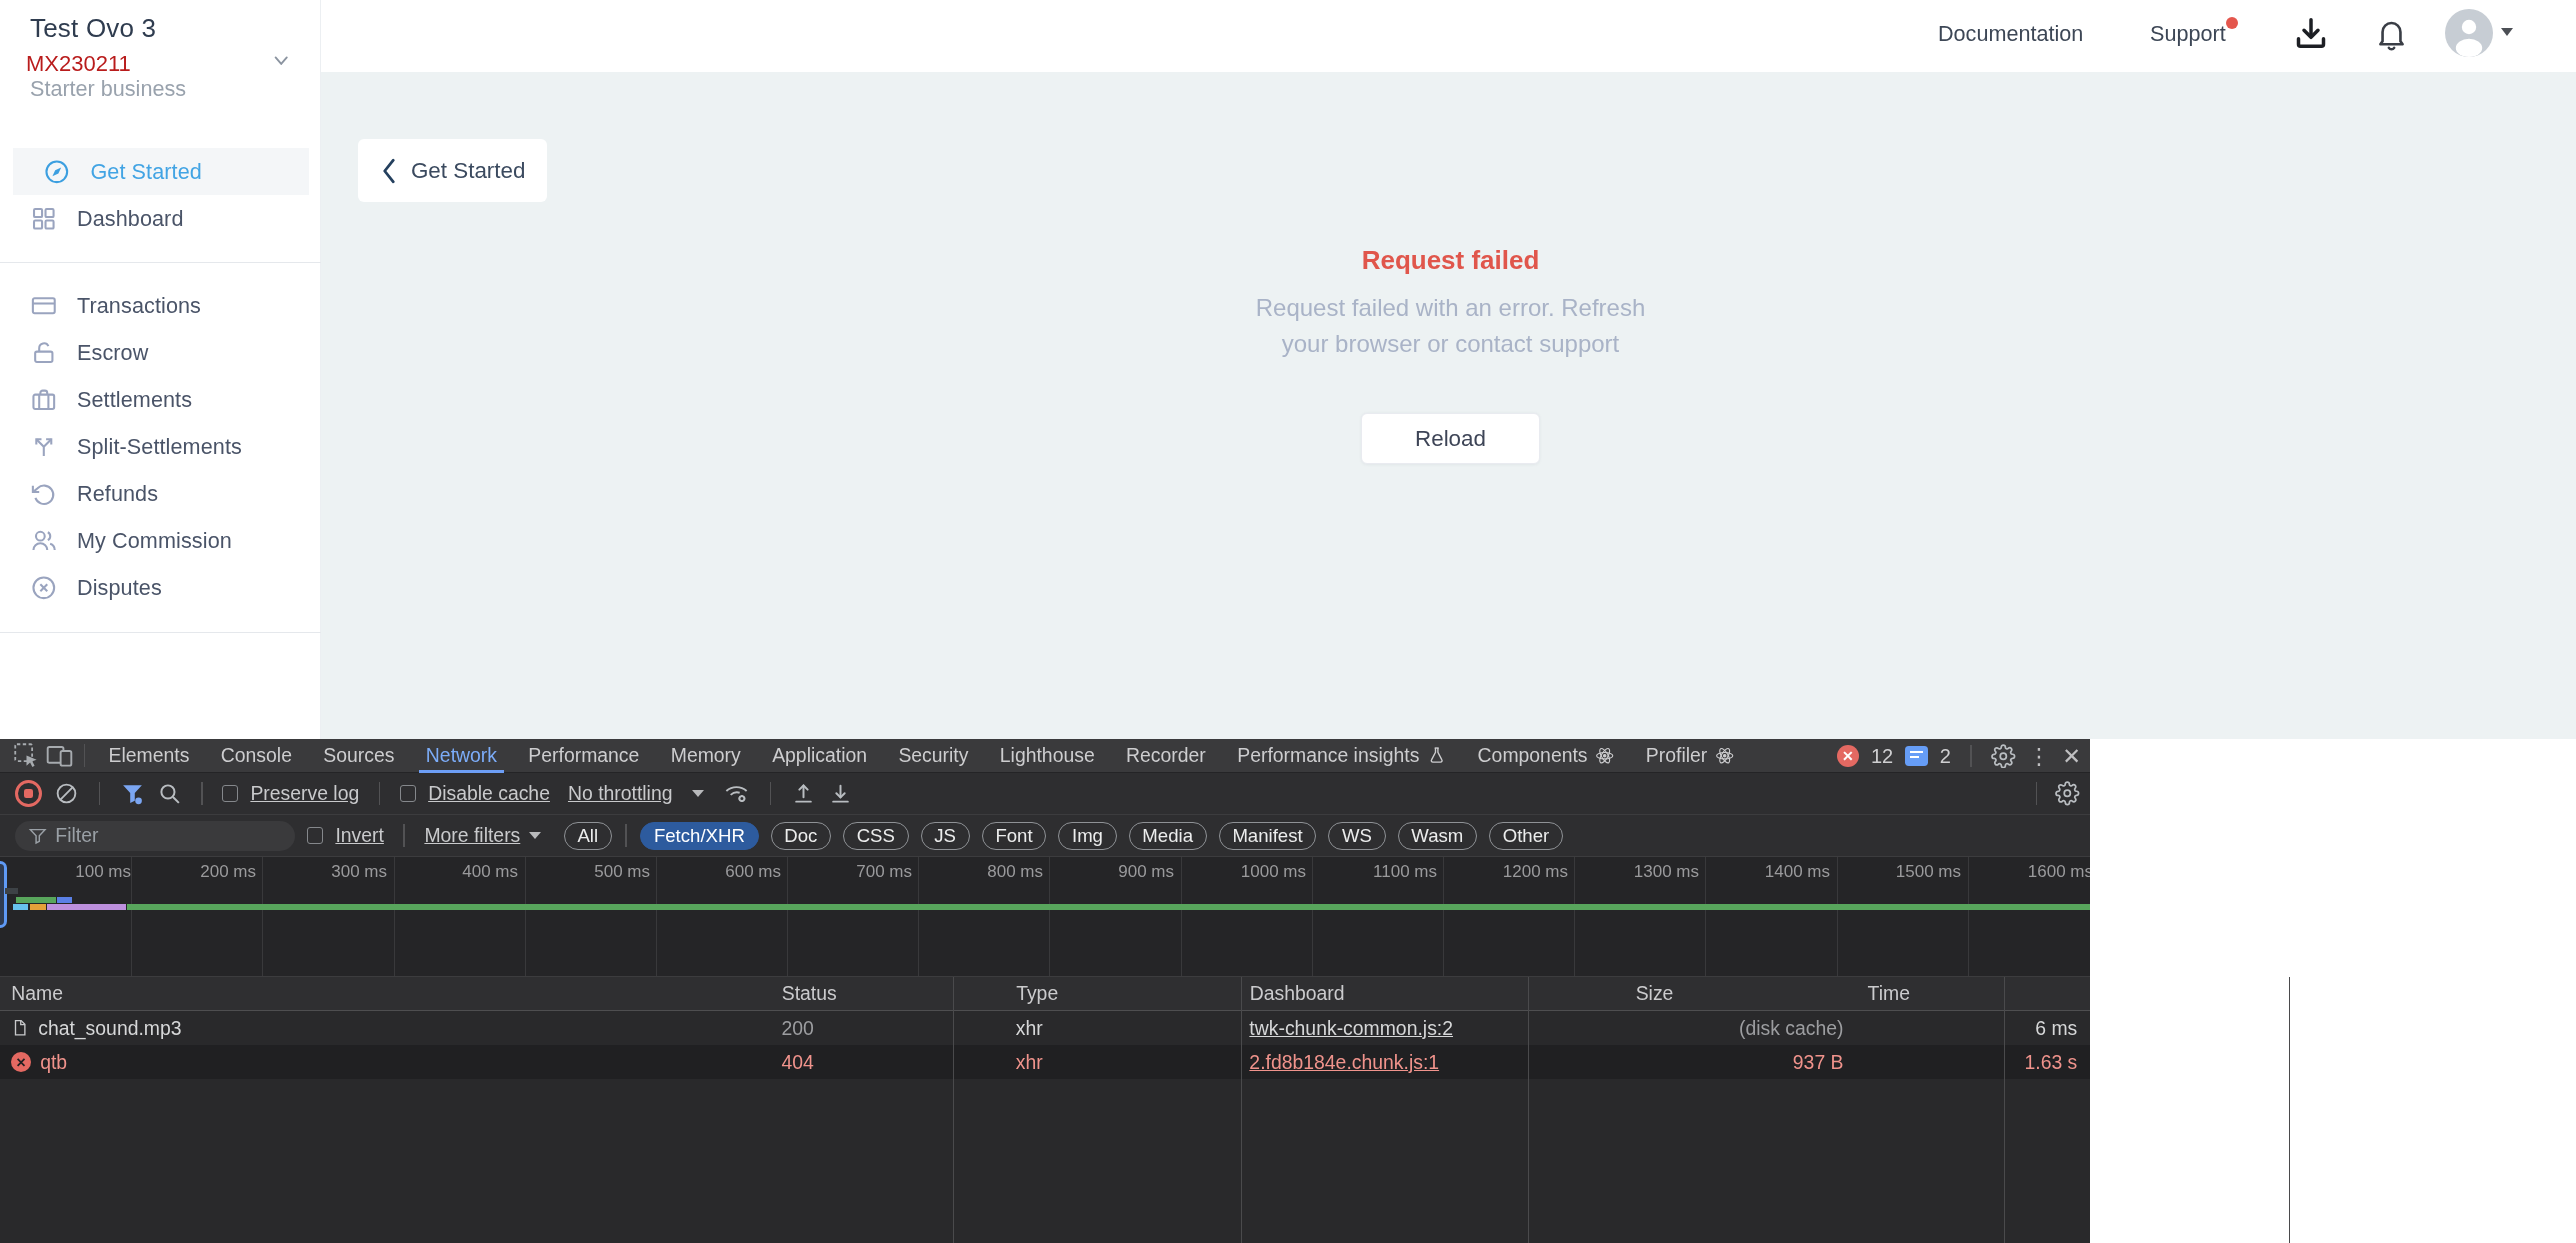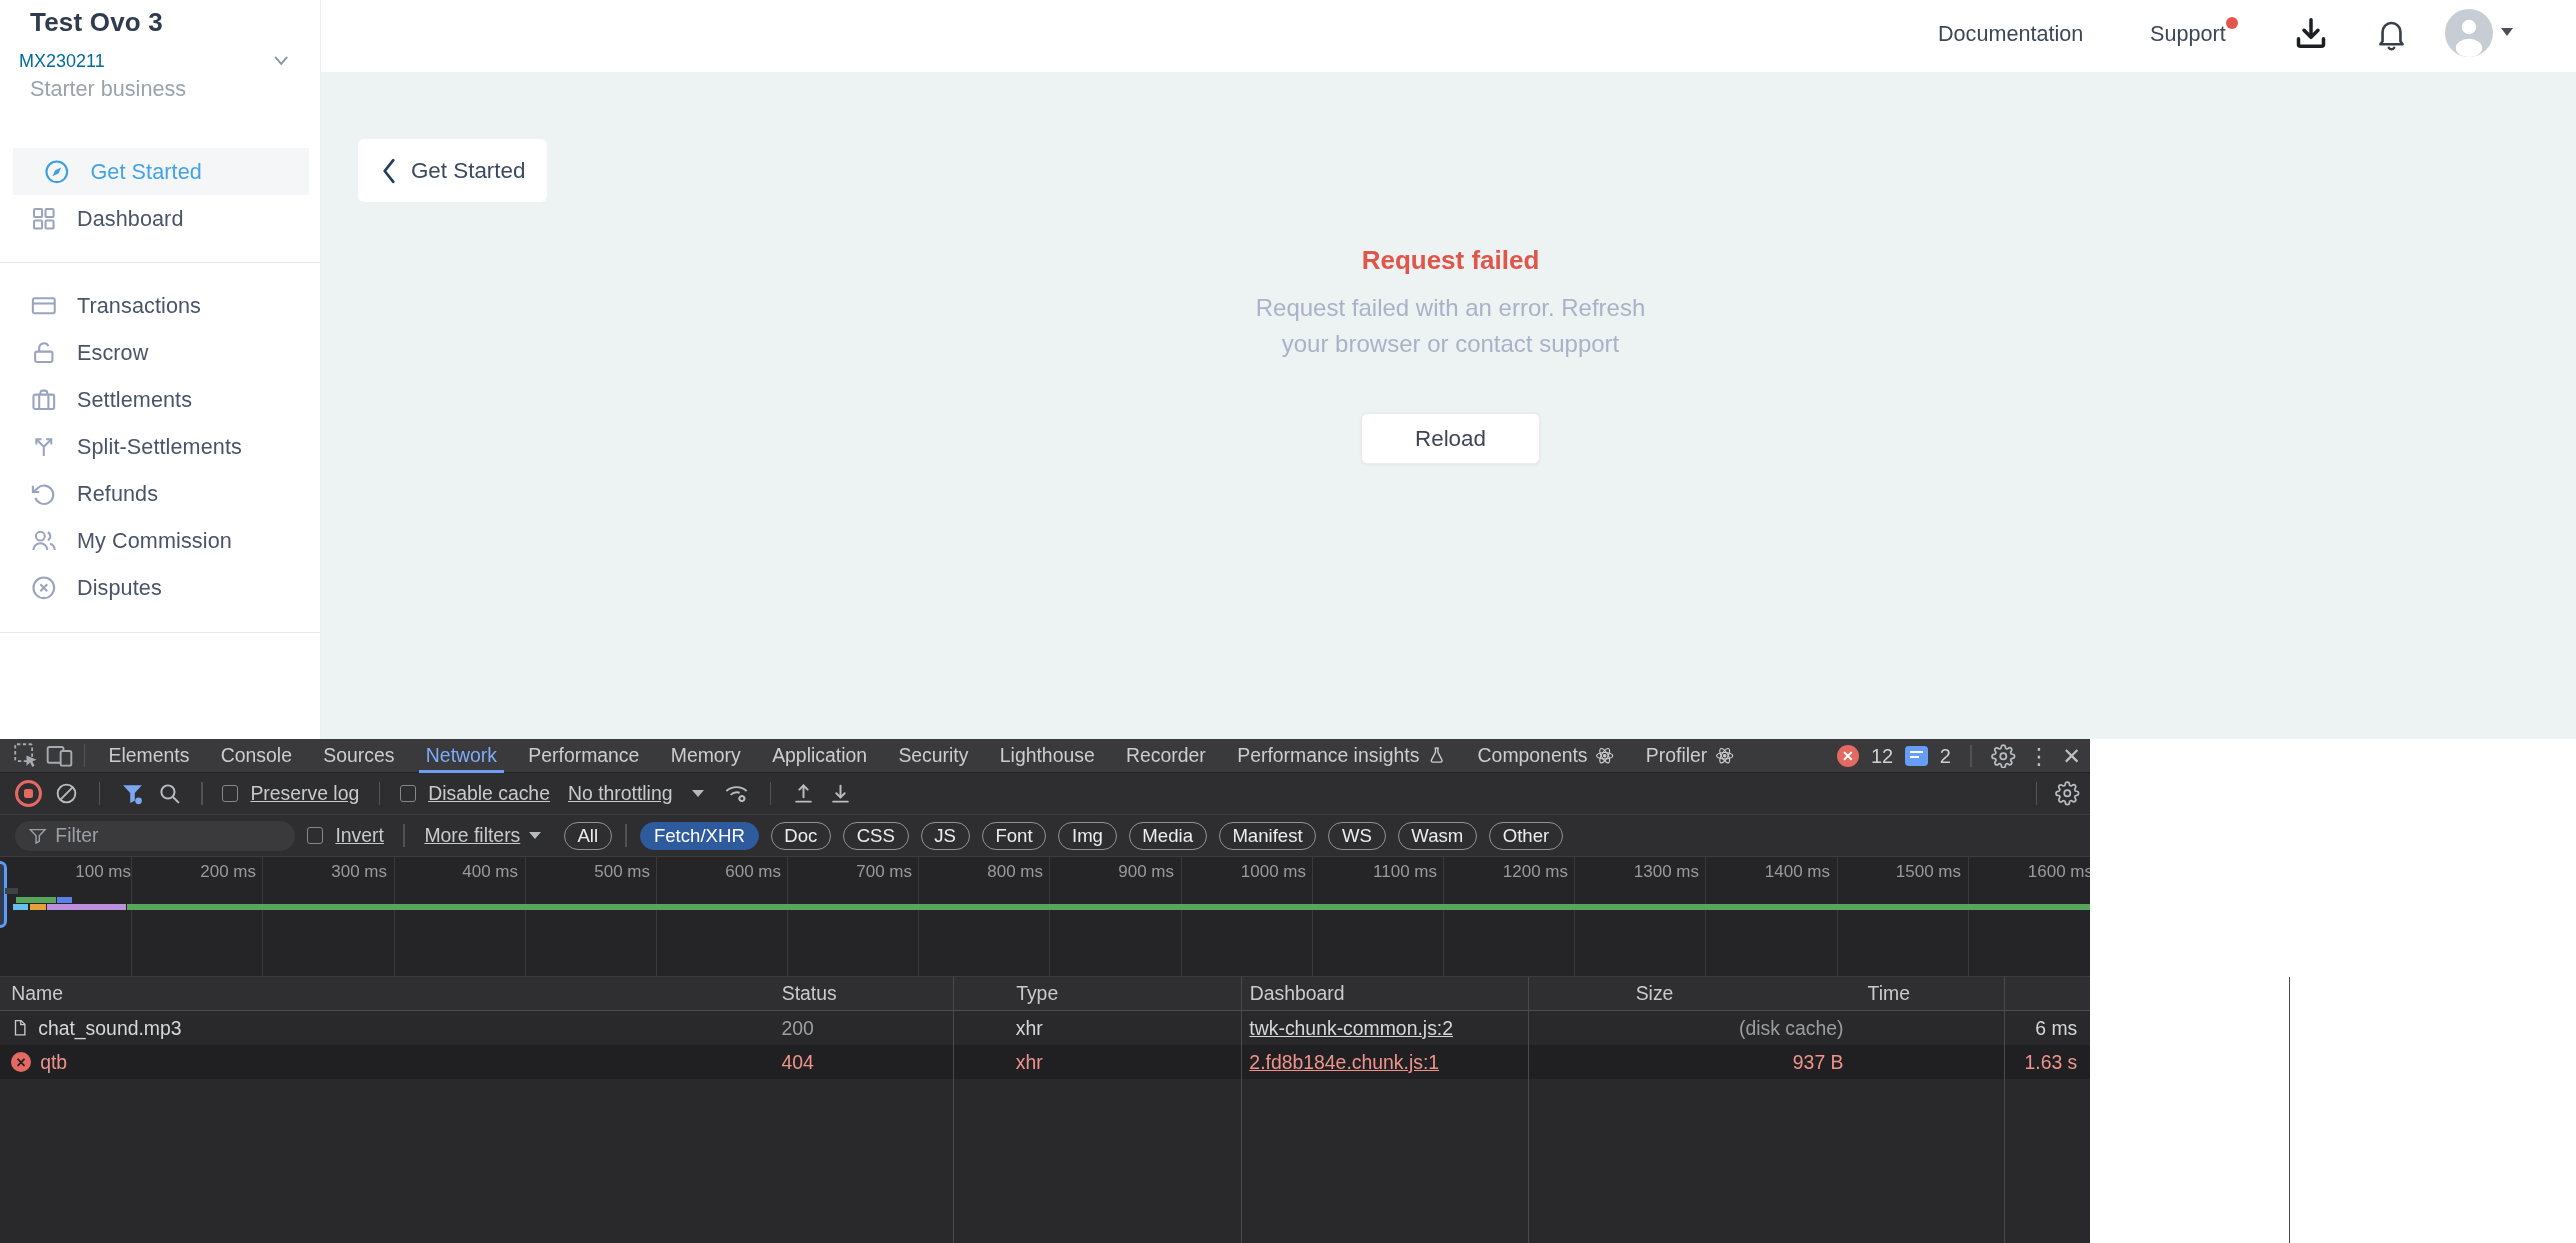--- a/index.html
+++ b/index.html
@@ -6,22 +6,22 @@
   html,body { background:#fff; }
   body { font-family:"Liberation Sans", sans-serif; }
   #root { position:relative; width:2576px; height:1243px; overflow:hidden; background:#fff; }
 
   
   .app { position:absolute; left:0; top:0; width:2576px; height:739px; background:#fff; }
   .content { position:absolute; left:321px; top:72px; right:0; bottom:0; background:#edf2f3; }
 
   
   .sidebar { position:absolute; left:0; top:0; width:321px; height:739px; background:#fff; border-right:0.7px solid #eceff2; }
-  .biz-name { position:absolute; left:30px; top:7px; font-size:26px; font-weight:bold; color:#2f3c4f; letter-spacing:0.2px; }
-  .biz-id { position:absolute; left:19px; top:51px; font-size:18px; color:#0369a1; }
+  .biz-name { position:absolute; left:30px; top:13px; font-size:26px; font-weight:normal; color:#2f3c4f; letter-spacing:0.2px; }
+  .biz-id { position:absolute; left:26px; top:51px; font-size:22px; color:#b91c1c; }
   .biz-plan { position:absolute; left:30px; top:76px; font-size:21.6px; color:#99a2ad; }
   .biz-chevron { position:absolute; left:270px; top:49px; color:#8b94a0; }
   .nav { position:absolute; left:0; top:148px; width:321px; }
   .nav-item { height:47px; display:flex; align-items:center; gap:19.4px; padding-left:30px; cursor:pointer; }
   .nav-item .nicon { width:27.6px; height:27.6px; color:#9aa4bf; flex:none; display:flex; }
   .nav-item .nlabel { font-size:21.6px; color:#4a5468; letter-spacing:0.1px; }
   .nav-item.active { background:#f4f6f8; margin:0 12px 0 13.4px; }
   .nav-item.active .nicon { color:#3c9fe0; }
   .nav-item.active .nlabel { color:#42a4e4; }
   .nav-div { height:0.7px; background:#e5e8ec; margin:20px 0; }

